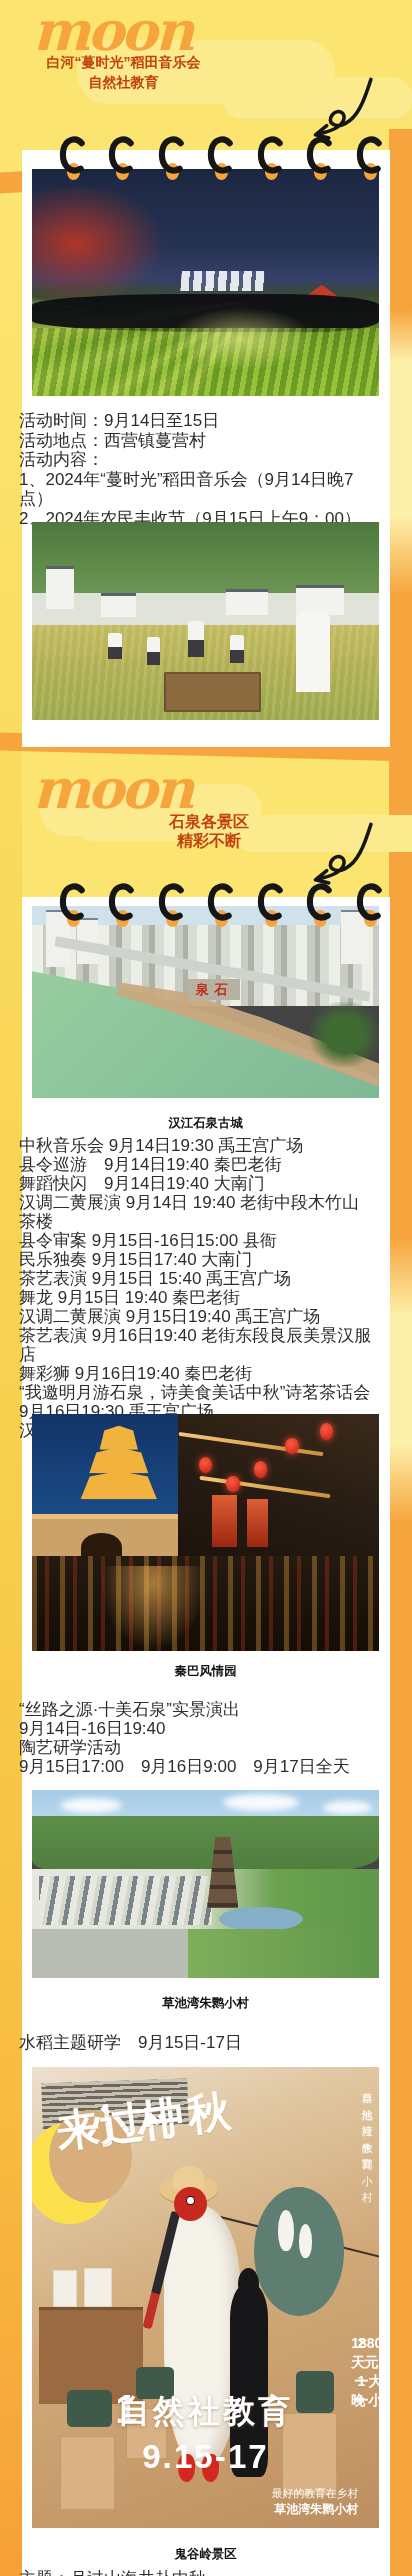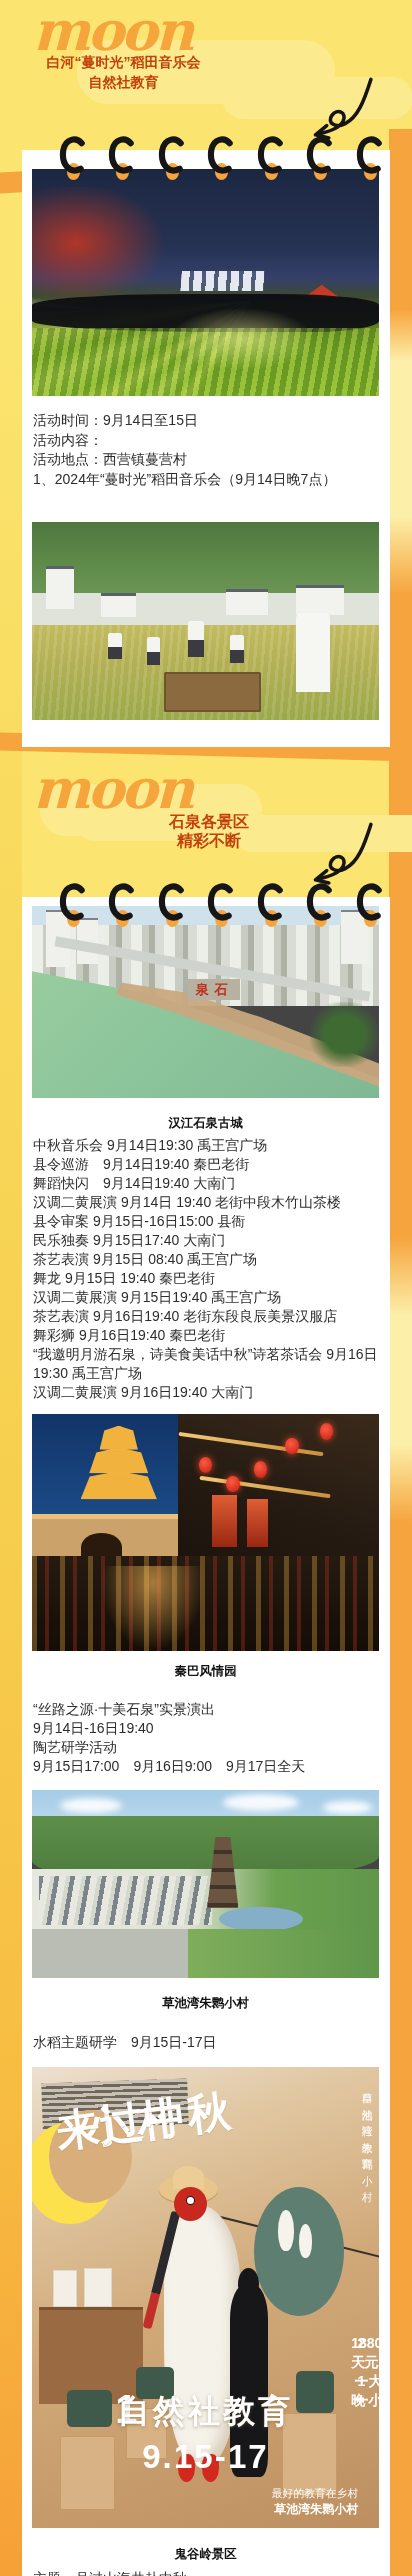--- a/index.html
+++ b/index.html
@@ -37,21 +37,21 @@
 
   
   .rings { position:absolute; left:58px; width:326px; height:44px; z-index:6; }
   .rings-a { top:136px; }
   .rings-b { top:883px; }
   .ring { position:absolute; top:0; width:29px; height:44px; }
   .ring-dot { position:absolute; left:8.8px; top:27px; width:13.4px; height:16.5px; border-radius:50%; background:#F6A53E; }
   .ring svg { position:absolute; left:0; top:0; }
 
   
-  .tblock { position:absolute; left:33px; width:357px; color:#2d2d2d; font-size:14px; }
+  .tblock { position:absolute; left:19px; width:357px; color:#2d2d2d; font-size:17px; }
   .tblock p { margin:0; }
   .caption { position:absolute; left:21.6px; width:368px; text-align:center; color:#111; font-size:12.4px; font-weight:700; line-height:13.4px; }
 
   
   .photo { position:absolute; left:32px; width:347px; overflow:hidden; background:#444; }
   .photo * { position:absolute; }
 
   
   .p1-sky { inset:0; background:linear-gradient(180deg,#1c2742 0%,#253252 34%,#35406a 48%,#3c4a33 56%,#56761f 66%,#74a026 80%,#86b42e 100%); }
   .p1-beams { inset:0; opacity:.9; background:conic-gradient(from 208deg at 63% 58%,
@@ -191,23 +191,24 @@
     <div class="p1-beams2"></div>
     <div class="p1-screens"></div>
     <div class="p1-canopy"></div>
     <div class="p1-crowd"></div>
     <div class="p1-field"></div>
     <div class="p1-glow"></div>
   </div>
 
   <div class="tblock" style="top:411px;line-height:19.6px;">
     <p>活动时间：9月14日至15日</p>
+    <p>活动地点：西营镇蔓营村</p>
     <p>活动内容：</p>
-    <p>活动地点：西营镇蔓营村</p>
     <p>1、2024年“蔓时光”稻田音乐会（9月14日晚7点）</p>
+    <p>2、2024年农民丰收节（9月15日上午9：00）</p>
   </div>
 
   <div class="photo" style="top:522px;height:198px;">
     <div class="p2-hills"></div>
     <div class="p2-village"></div>
     <div class="p2-house" style="left:4%;top:22%;width:8%;height:22%;"></div>
     <div class="p2-house" style="left:20%;top:36%;width:10%;height:12%;"></div>
     <div class="p2-house" style="left:56%;top:34%;width:12%;height:13%;"></div>
     <div class="p2-house" style="left:76%;top:32%;width:14%;height:15%;"></div>
     <div class="p2-field"></div>
@@ -252,21 +253,21 @@
 
   <div class="caption" style="top:1117px;">汉江石泉古城</div>
 
   <div class="tblock" style="top:1136px;line-height:19px;">
     <p>中秋音乐会 9月14日19:30 禹王宫广场</p>
     <p>县令巡游　9月14日19:40 秦巴老街</p>
     <p>舞蹈快闪　9月14日19:40 大南门</p>
     <p>汉调二黄展演 9月14日 19:40 老街中段木竹山茶楼</p>
     <p>县令审案 9月15日-16日15:00 县衙</p>
     <p>民乐独奏 9月15日17:40 大南门</p>
-    <p>茶艺表演 9月15日 08:40 禹王宫广场</p>
+    <p>茶艺表演 9月15日 15:40 禹王宫广场</p>
     <p>舞龙 9月15日 19:40 秦巴老街</p>
     <p>汉调二黄展演 9月15日19:40 禹王宫广场</p>
     <p>茶艺表演 9月16日19:40 老街东段良辰美景汉服店</p>
     <p>舞彩狮 9月16日19:40 秦巴老街</p>
     <p>“我邀明月游石泉，诗美食美话中秋”诗茗茶话会 9月16日19:30 禹王宫广场</p>
     <p>汉调二黄展演 9月16日19:40 大南门</p>
   </div>
 
   <div class="photo" style="top:1414px;height:237px;">
     <div class="p4-sky"></div>

